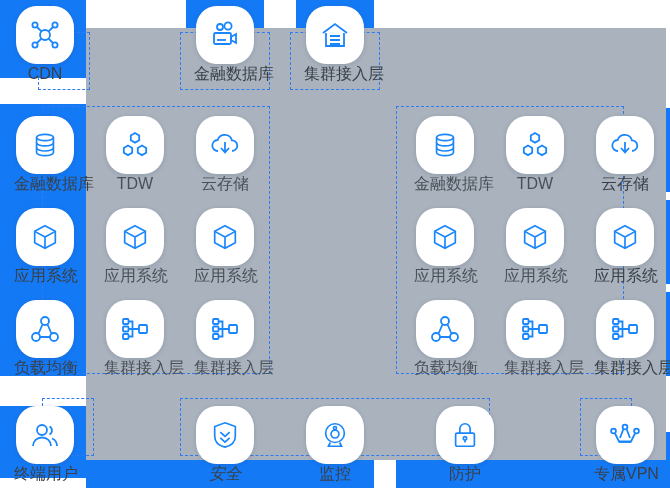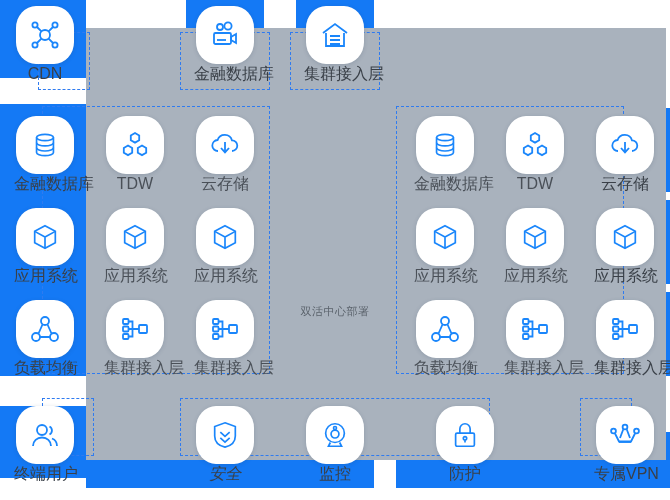--- a/index.html
+++ b/index.html
@@ -95,21 +95,20 @@
   <div class="zone" style="left:180px;top:32px;width:90px;height:58px;"></div>
   <div class="zone" style="left:290px;top:32px;width:90px;height:58px;"></div>
 
   <div class="zone" style="left:42px;top:106px;width:228px;height:268px;"></div>
   <div class="zone" style="left:396px;top:106px;width:228px;height:268px;"></div>
 
   <div class="zone" style="left:42px;top:398px;width:52px;height:58px;"></div>
   <div class="zone" style="left:180px;top:398px;width:310px;height:58px;"></div>
   <div class="zone" style="left:580px;top:398px;width:52px;height:58px;"></div>
 
-  <div class="center-text" style="left:275px;top:304px;width:120px;">双活中心部署</div>
 
   <div id="nodes">
       <div class="node onblue" style="left: 14px; top: 6px;">
         <div class="card">
           <svg width="32" height="32" viewBox="0 0 32 32" fill="none" stroke="#1a86fb" stroke-width="1.8">
    <circle cx="16" cy="16" r="5"></circle>
             <circle cx="6" cy="6" r="2.6"></circle>
             <circle cx="26" cy="6" r="2.6"></circle>
    <circle cx="6" cy="26" r="2.6"></circle>
             <circle cx="26" cy="26" r="2.6"></circle>

